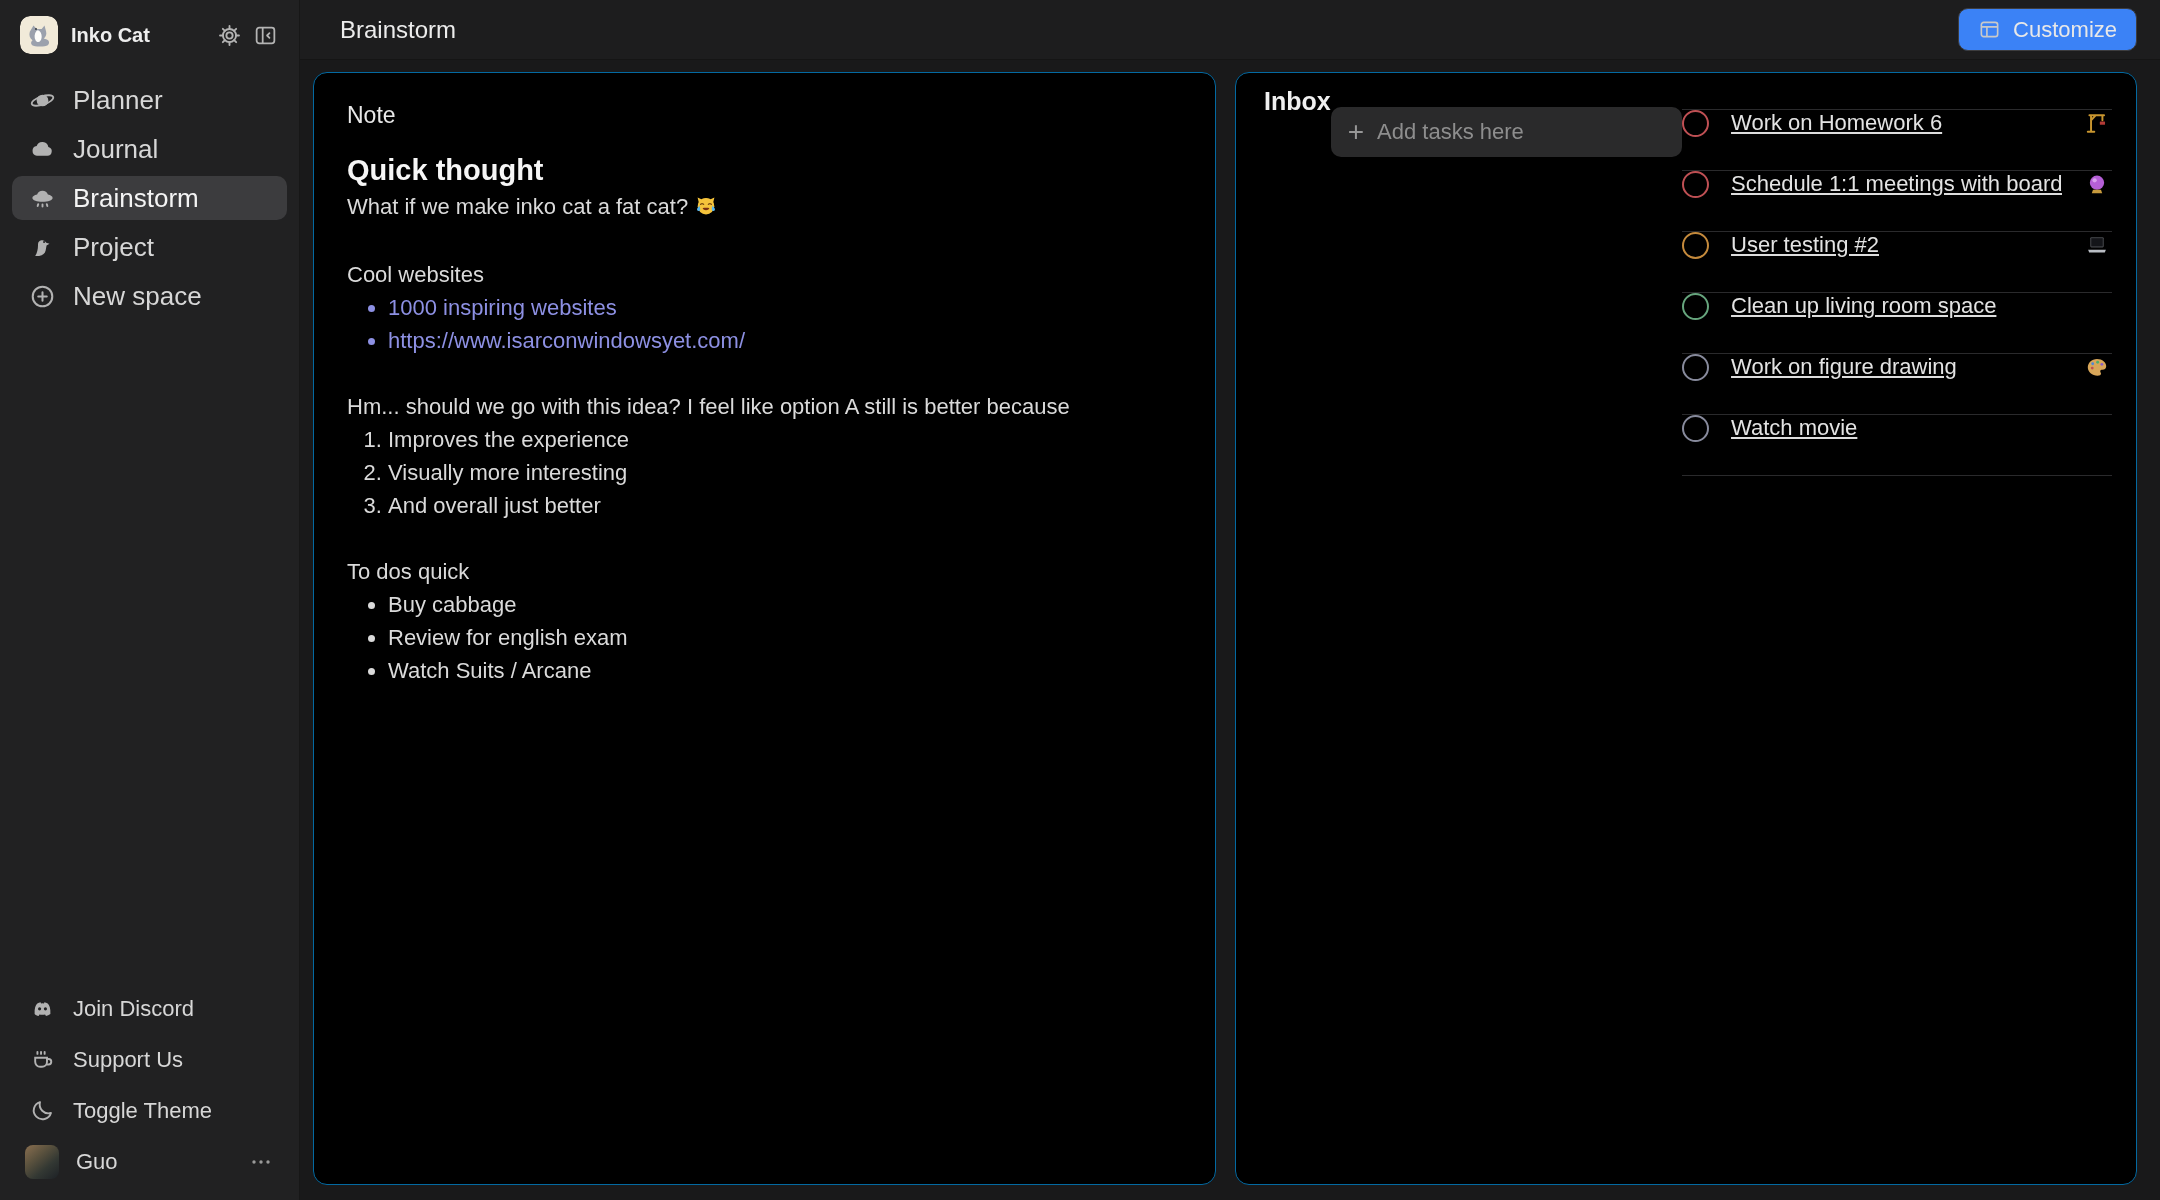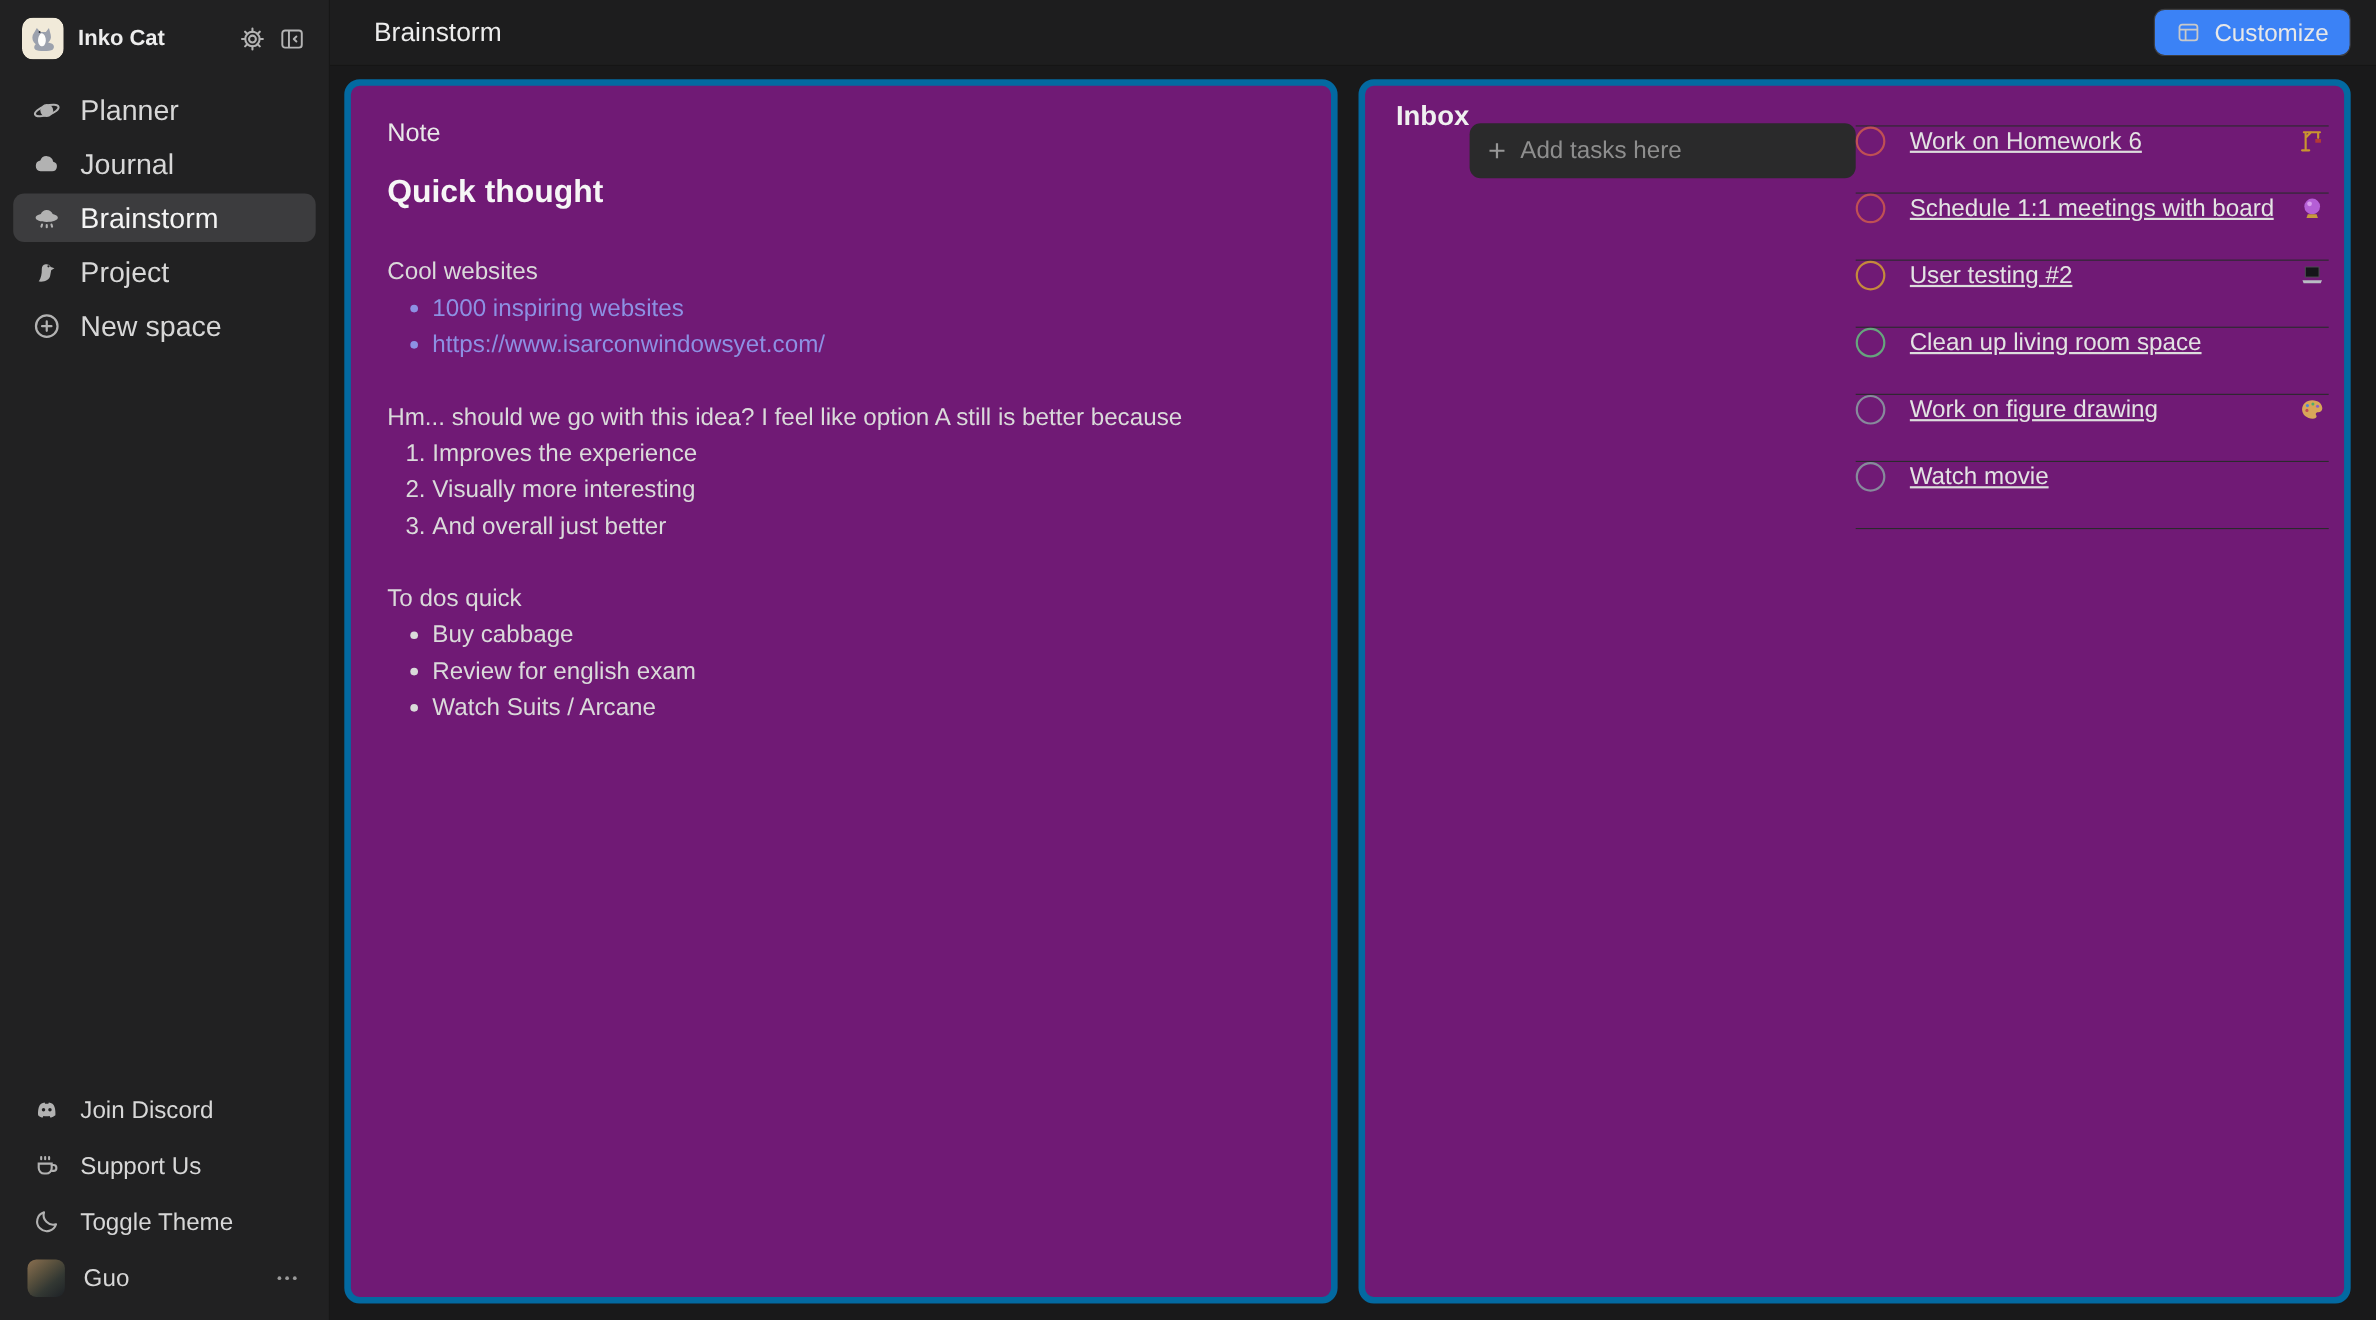--- a/index.html
+++ b/index.html
@@ -37,21 +37,21 @@
   .main { flex:1; display:flex; flex-direction:column; min-width:0; }
   .topbar { height:60px; flex:none; background:#1d1d1e; border-bottom:1px solid #151515;
     display:flex; align-items:center; padding:0 23px 0 40px; }
   .page-title { font-size:24px; font-weight:500; color:#ececec; flex:1; }
   .customize-btn { display:flex; align-items:center; gap:12px; height:43px; padding:0 19px;
     border:1px solid #3d3d3f; border-radius:10px; background:#3b82f6; color:#e8e8e8;
     font-size:22px; cursor:pointer; }
   .customize-btn svg { width:23px; height:23px; color:#c9c9c9; }
 
   .content { flex:1; display:flex; gap:19px; padding:12px 23px 15px 13px; min-height:0; }
-  .card { background:#701a75; border:6px solid #0369a1; border-radius:14px; }
+  .card { background:#000000; border:1px solid #0369a1; border-radius:14px; }
 
   
   .note-card { width:903px; flex:none; padding:27px 33px; overflow:hidden; }
   .note-label { font-size:23px; line-height:30px; color:#e8e8e8; }
   .note-h2 { margin-top:20px; font-size:29px; line-height:40px; font-weight:700; color:#f6f6f6; }
   .note-body { margin-top:2px; }
   .note-line { font-size:22px; line-height:33px; color:#dadada; min-height:33px; }
   .intro-emoji { display:inline-block; width:24px; height:24px; vertical-align:-3px; margin-left:6px; }
   .note-body ul, .note-body ol { margin:0; padding-left:41px; }
   .note-body li { font-size:22px; line-height:33px; color:#dadada; }
@@ -212,20 +212,29 @@
         <span>Customize</span>
       </button>
     </div>
 
     <div class="content">
 
       <section class="card note-card">
         <div class="note-label">Note</div>
         <div>
           <h2 class="note-h2">Quick thought</h2>
+          <div class="note-line">
+            <span>What if we make inko cat a fat cat?</span><span class="intro-emoji"><svg viewBox="0 0 24 24">
+              <path d="M4.8 9.5l-1.2-5 4.3 2a9 9 0 0 1 8.2 0l4.3-2-1.2 5" fill="#f5c33b"></path>
+              <circle cx="12" cy="13.2" r="8.3" fill="#f5c33b"></circle>
+              <path d="M6.6 11.4c.8-1 2.2-1 3 0M14.4 11.4c.8-1 2.2-1 3 0" stroke="#7a4b12" stroke-width="1.3" fill="none" stroke-linecap="round"></path>
+              <path d="M8.6 15.3c1 2.6 5.8 2.6 6.8 0-1-.6-5.8-.6-6.8 0z" fill="#7a2f12"></path>
+              <path d="M5.3 12.3c0 2-2.3 2.3-2.3 4a1.6 1.6 0 0 0 3.2.2c.3-1.7-.7-2.5-.9-4.2zM18.7 12.3c-.2 1.7-1.2 2.5-.9 4.2a1.6 1.6 0 0 0 3.2-.2c0-1.7-2.3-2-2.3-4z" fill="#59b7ee"></path>
+            </svg></span>
+          </div>
           <div class="note-body" id="note-blocks">
               <div class="note-line"></div>
               <div class="note-line">Cool websites</div>
               <ul class="note-list">
                 <li class="linky"><span class="note-link">1000 inspiring websites</span></li>
                 <li class="linky"><span class="note-link">https://www.isarconwindowsyet.com/</span></li>
               </ul>
               <div class="note-line"></div>
               <div class="note-line">Hm... should we go with this idea? I feel like option A still is better because</div>
               <ol class="note-list">

